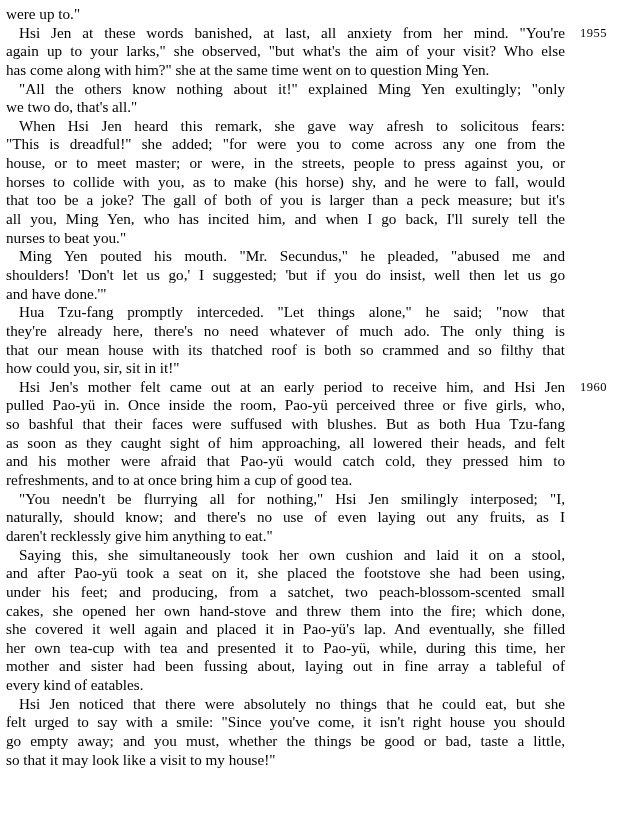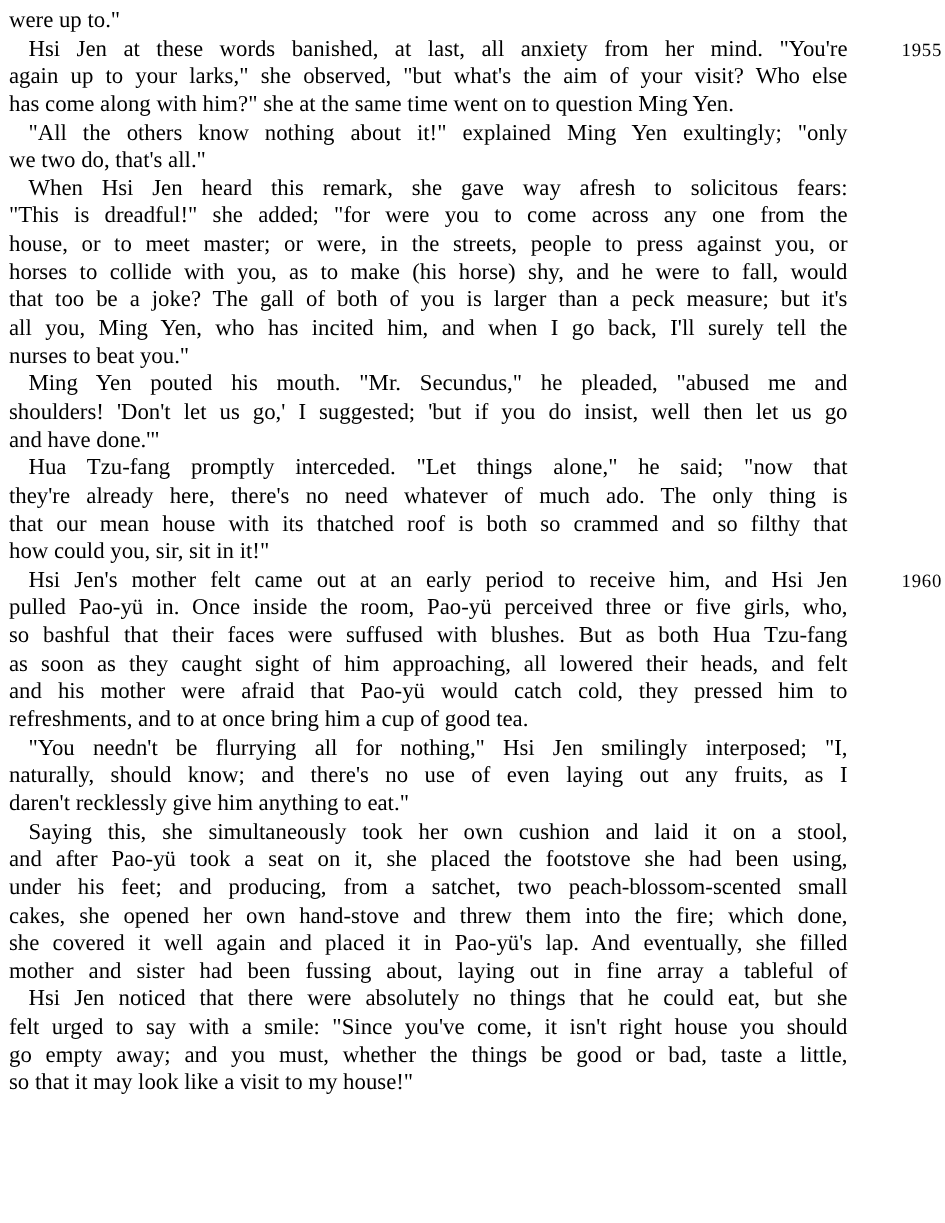--- a/index.html
+++ b/index.html
@@ -46,21 +46,21 @@
   .line.indent {
     text-indent: 13px;
   }
   .line-no {
     position: absolute;
     left: 574px;
     top: 0;
     width: 48px;
     font-size: 12.5px;
     line-height: inherit;
-    text-align: right;
+    text-align: left;
     text-indent: 0;
     letter-spacing: 0.5px;
     font-feature-settings: "onum";
   }
 </style>
 </head>
 <body>
 
 <div class="page">
   <div class="text-column">
@@ -91,19 +91,21 @@
       <div class="line"><span>and his mother were afraid that Pao-yü would catch cold, they pressed him to</span></div>
       <div class="line end"><span>refreshments, and to at once bring him a cup of good tea.</span></div>
       <div class="line indent"><span>"You needn't be flurrying all for nothing," Hsi Jen smilingly interposed; "I,</span></div>
       <div class="line"><span>naturally, should know; and there's no use of even laying out any fruits, as I</span></div>
       <div class="line end"><span>daren't recklessly give him anything to eat."</span></div>
       <div class="line indent"><span>Saying this, she simultaneously took her own cushion and laid it on a stool,</span></div>
       <div class="line"><span>and after Pao-yü took a seat on it, she placed the footstove she had been using,</span></div>
       <div class="line"><span>under his feet; and producing, from a satchet, two peach-blossom-scented small</span></div>
       <div class="line"><span>cakes, she opened her own hand-stove and threw them into the fire; which done,</span></div>
       <div class="line"><span>she covered it well again and placed it in Pao-yü's lap. And eventually, she filled</span></div>
+      <div class="line"><span>her own tea-cup with tea and presented it to Pao-yü, while, during this time, her</span></div>
       <div class="line"><span>mother and sister had been fussing about, laying out in fine array a tableful of</span></div>
+      <div class="line end"><span>every kind of eatables.</span></div>
       <div class="line indent"><span>Hsi Jen noticed that there were absolutely no things that he could eat, but she</span></div>
       <div class="line"><span>felt urged to say with a smile: "Since you've come, it isn't right house you should</span></div>
       <div class="line"><span>go empty away; and you must, whether the things be good or bad, taste a little,</span></div>
       <div class="line end"><span>so that it may look like a visit to my house!"</span></div>
     </div>
 </div>
 
 </body></html>

